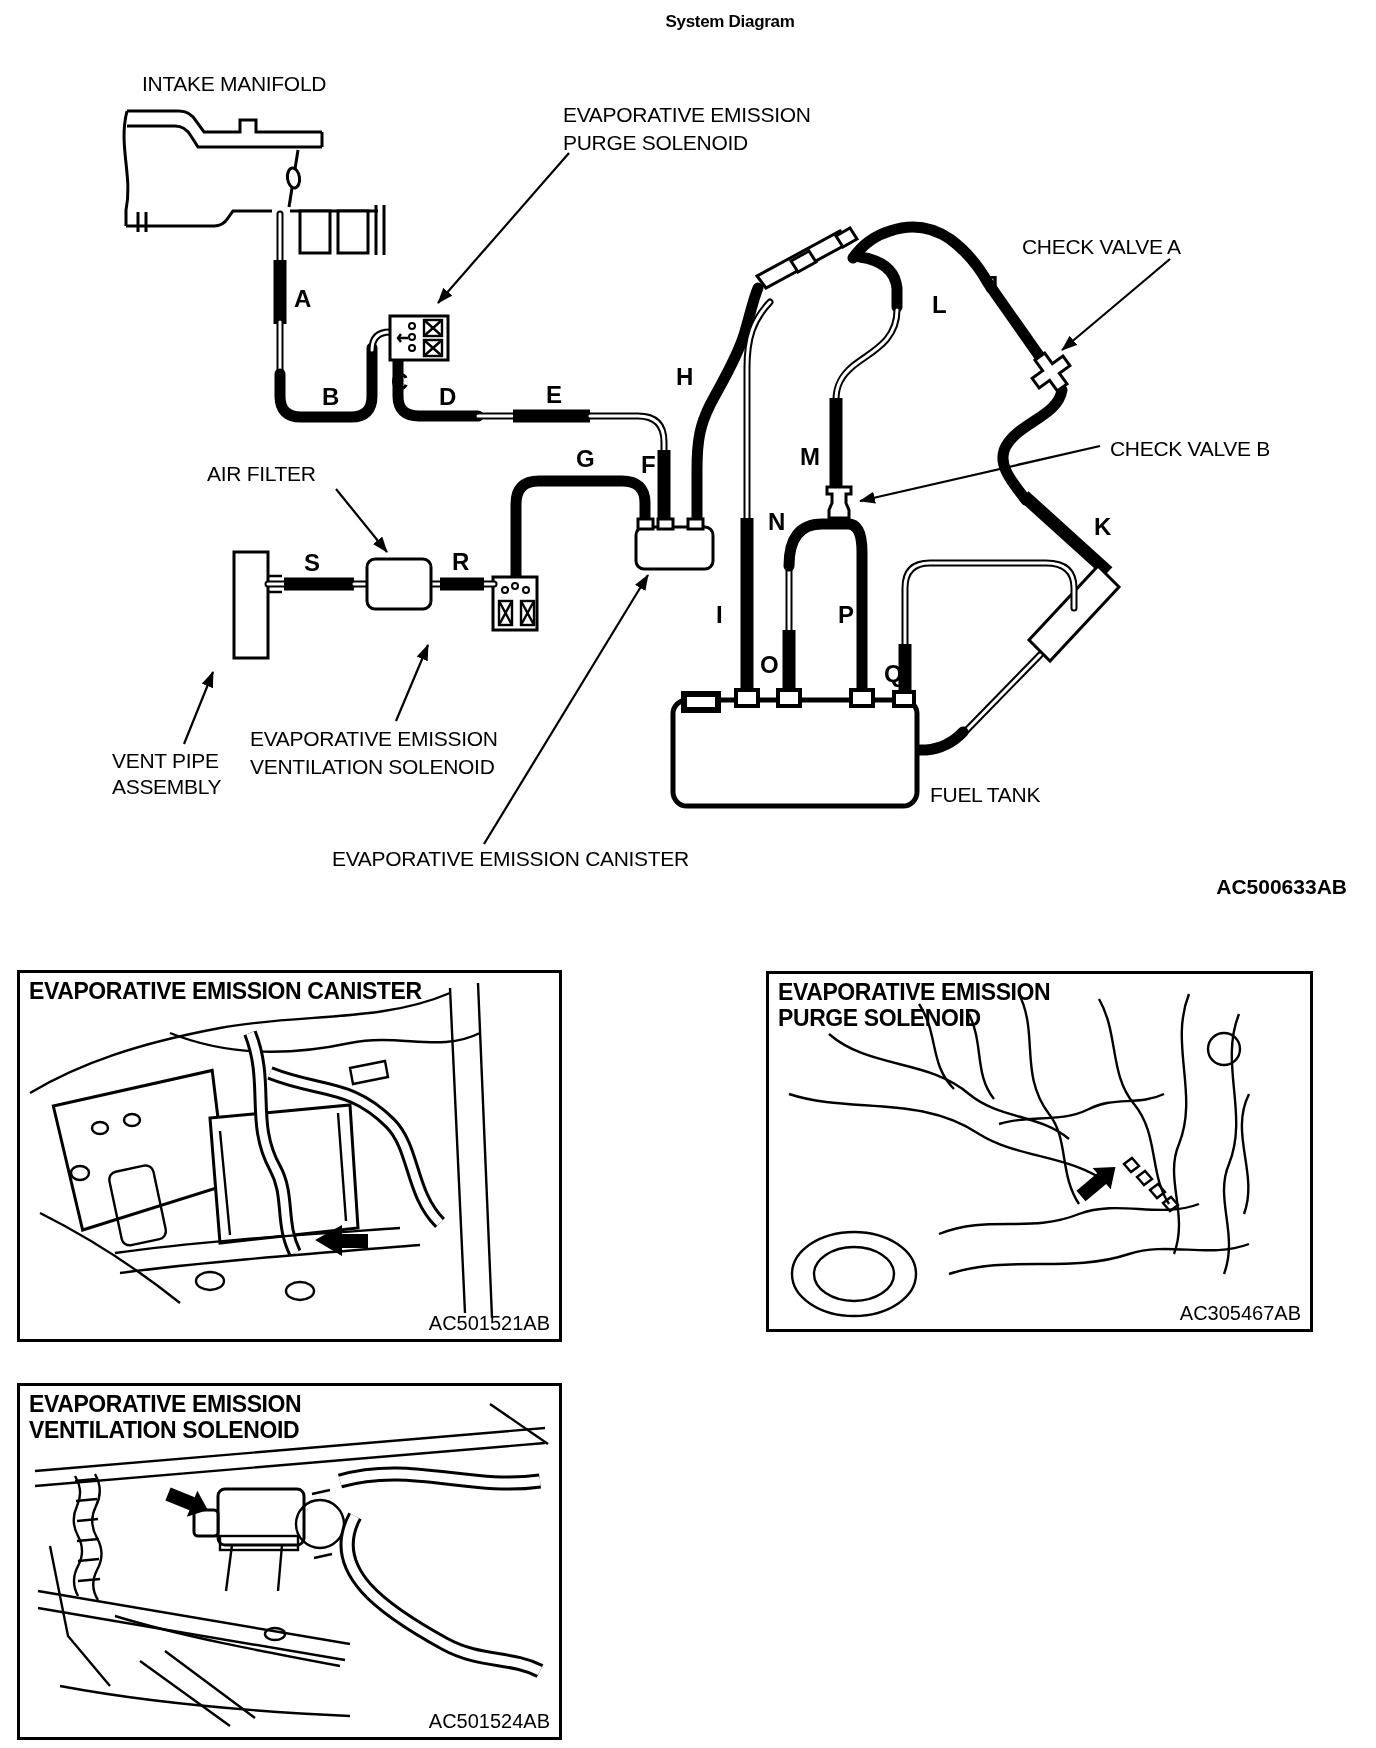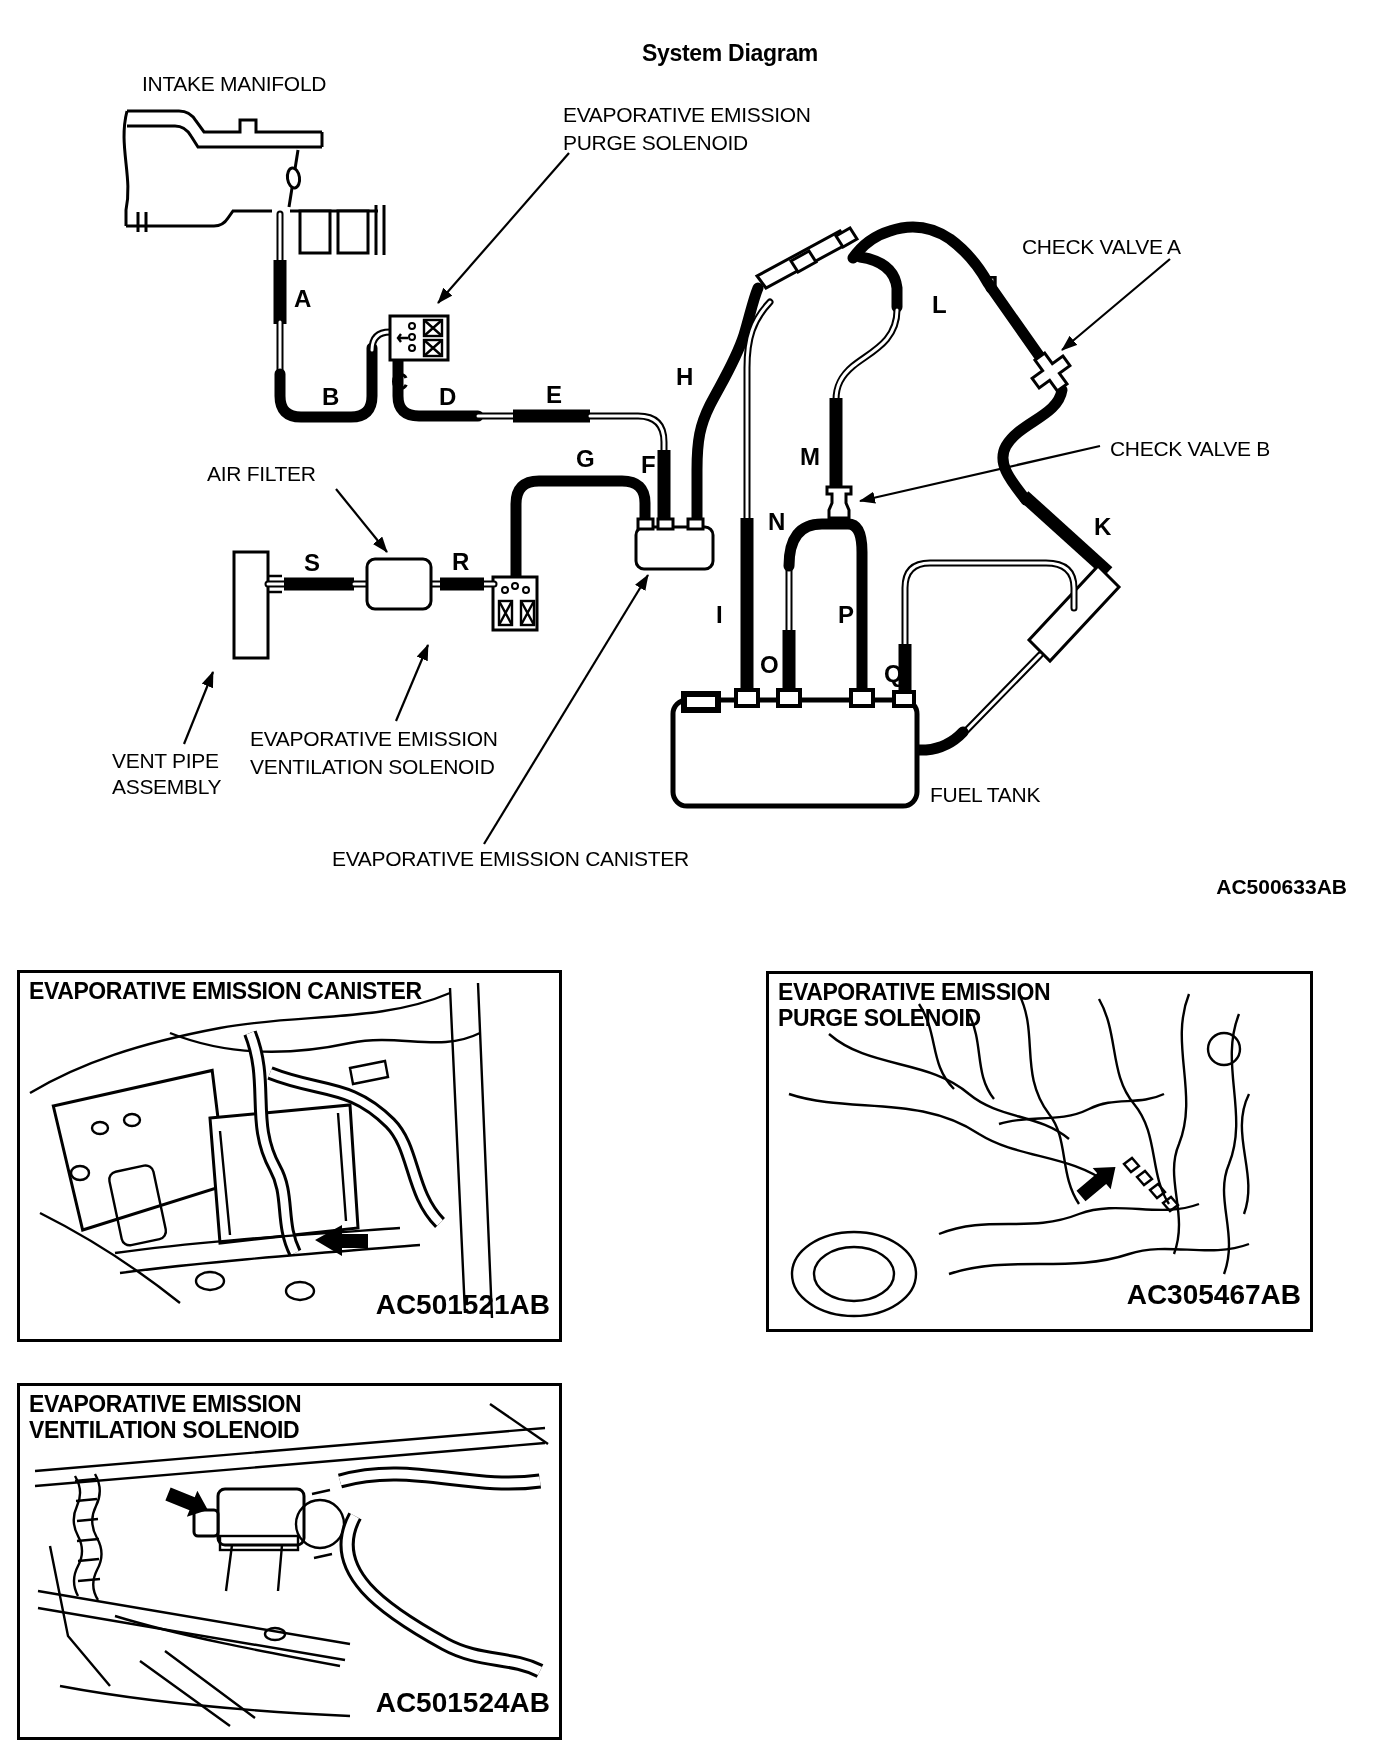--- a/index.html
+++ b/index.html
@@ -1,36 +1,36 @@
 <!DOCTYPE html>
 <html><head>
 <meta charset="utf-8">
 <style>
   html,body{margin:0;padding:0;background:#fff;}
   .page{position:relative;width:1376px;height:1748px;background:#fff;overflow:hidden;
         font-family:"Liberation Sans",sans-serif;color:#000;}
   .page-title{position:absolute;top:12px;left:560px;width:340px;text-align:center;
-        font-size:23px;font-weight:bold;letter-spacing:-0.3px;margin-top:28px;}
+        font-size:17px;font-weight:bold;letter-spacing:-0.3px;}
   svg{position:absolute;}
   .ln{fill:none;stroke:#000;stroke-width:3;}
   .ln2{fill:none;stroke:#000;stroke-width:2.4;}
   .hose{fill:none;stroke:#000;stroke-width:11;stroke-linecap:round;}
   .sleeve{fill:none;stroke:#000;stroke-width:13;stroke-linecap:butt;}
   .pp{fill:none;stroke:#000;stroke-width:7;stroke-linecap:round;}
   .pw{fill:none;stroke:#fff;stroke-width:3;stroke-linecap:round;}
   .wbox{fill:#fff;stroke:#000;stroke-width:3;}
   .wbox2{fill:#fff;stroke:#000;stroke-width:4;}
   .dlbl{font-size:21px;letter-spacing:-0.3px;fill:#000;}
   .hlet{font-size:24px;font-weight:bold;fill:#000;}
   .refcode{font-size:21px;font-weight:bold;fill:#000;}
   .leader{fill:none;stroke:#000;stroke-width:2.2;}
   .panel{position:absolute;border:3px solid #000;background:#fff;box-sizing:border-box;}
   .panel-title{position:absolute;top:6px;left:9px;font-size:23px;font-weight:bold;
         letter-spacing:-0.4px;line-height:1.12;}
-  .panel-code{position:absolute;bottom:18px;right:9px;font-size:28px;font-weight:bold;}
+  .panel-code{position:absolute;bottom:4px;right:9px;font-size:20px;font-weight:normal;}
   .art{position:absolute;top:0;left:0;}
 </style>
 </head>
 <body>
 
 <div class="page">
 
   <div class="page-title">System Diagram</div>
 
   <svg class="art" width="1376" height="935" viewBox="0 0 1376 935">

